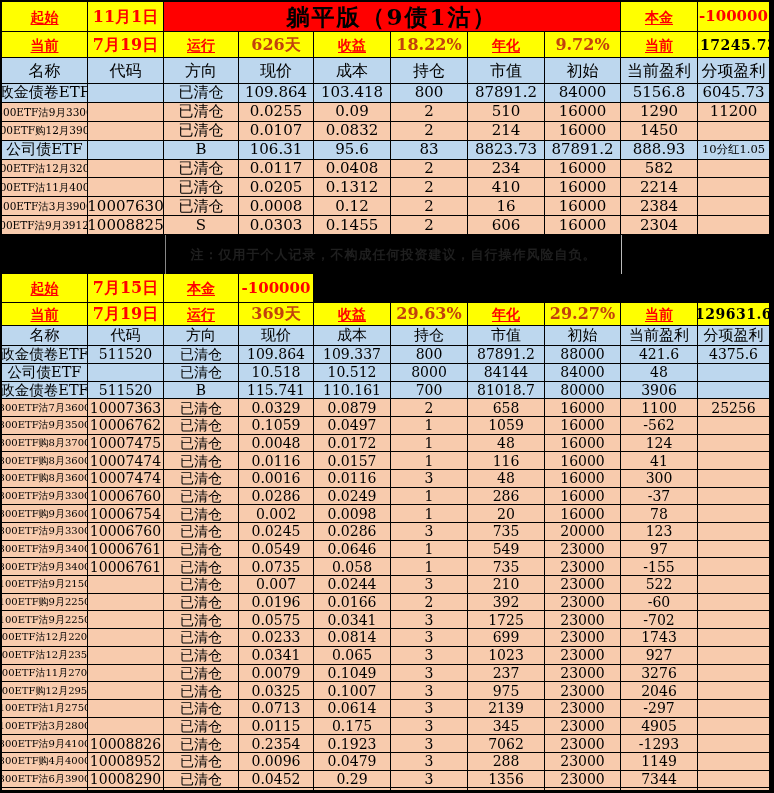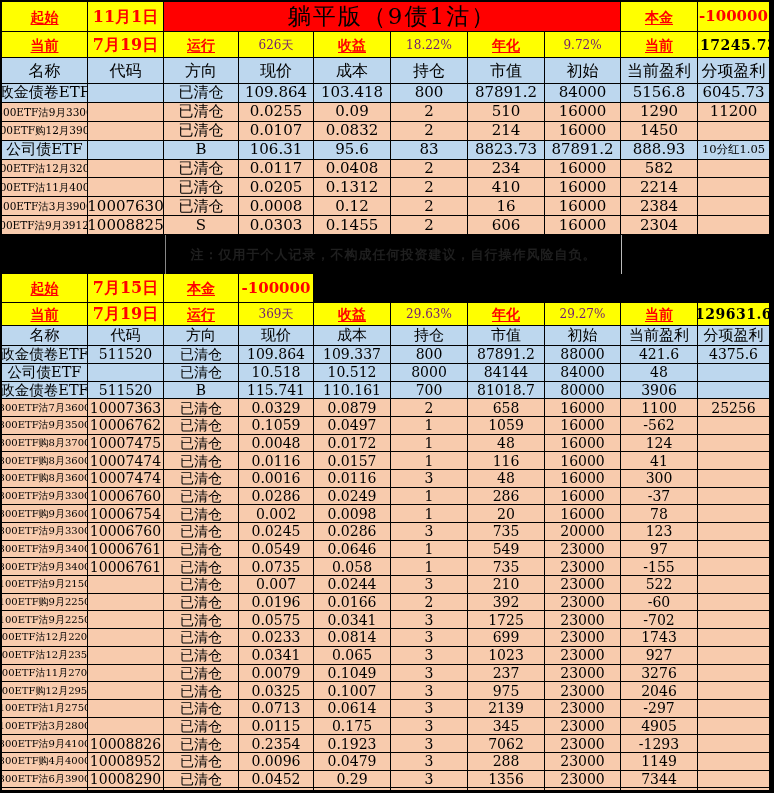--- a/index.html
+++ b/index.html
@@ -16,24 +16,24 @@
     overflow:hidden;white-space:nowrap;line-height:1;color:#000;
   }
   
   .row-a{height:30px}.row-b{height:26px}.row-h1{height:26px}
   .row-a2{height:29px}.row-b2{height:23px}.row-h2{height:20px}
   .bg-yellow{background:#FFFF00}
   .bg-red{background:#FF0000}
   .bg-cyan{background:#00B0F0}
   .lbl{color:#FF0000;font-weight:bold;font-size:14px;text-decoration:underline;text-underline-offset:2px;}
   .date{color:#FF0000;font-weight:bold;font-size:16px;}
-  .val{color:#701a75;font-weight:normal;font-size:12px;}
+  .val{color:#c2410c;font-weight:bold;font-size:16px;}
   .principal{color:#FF0000;font-weight:bold;font-size:15px;}
   .nowval{color:#000;font-weight:bold;font-size:14px;letter-spacing:.5px;}
-  .title-cell{grid-column:3 / span 6;font-size:23px;font-weight:normal;letter-spacing:2px;}
+  .title-cell{grid-column:3 / span 6;font-size:23px;font-weight:bold;letter-spacing:2px;}
   
   .colhead{background:#BDD7EE;font-size:16px;}
   .row-h2 .colhead{font-size:15px;}
   
   .s1-data .row{height:18.9px}
   .s2-data .row{height:17.69px}
   .etf .cell{background:#BDD7EE;font-size:15px;}
   .opt .cell{background:#F8CBAD;font-size:15px;}
   .s2-data .etf .cell,.s2-data .opt .cell{font-size:14px;}
   .opt .c-name{font-size:10.5px;}

